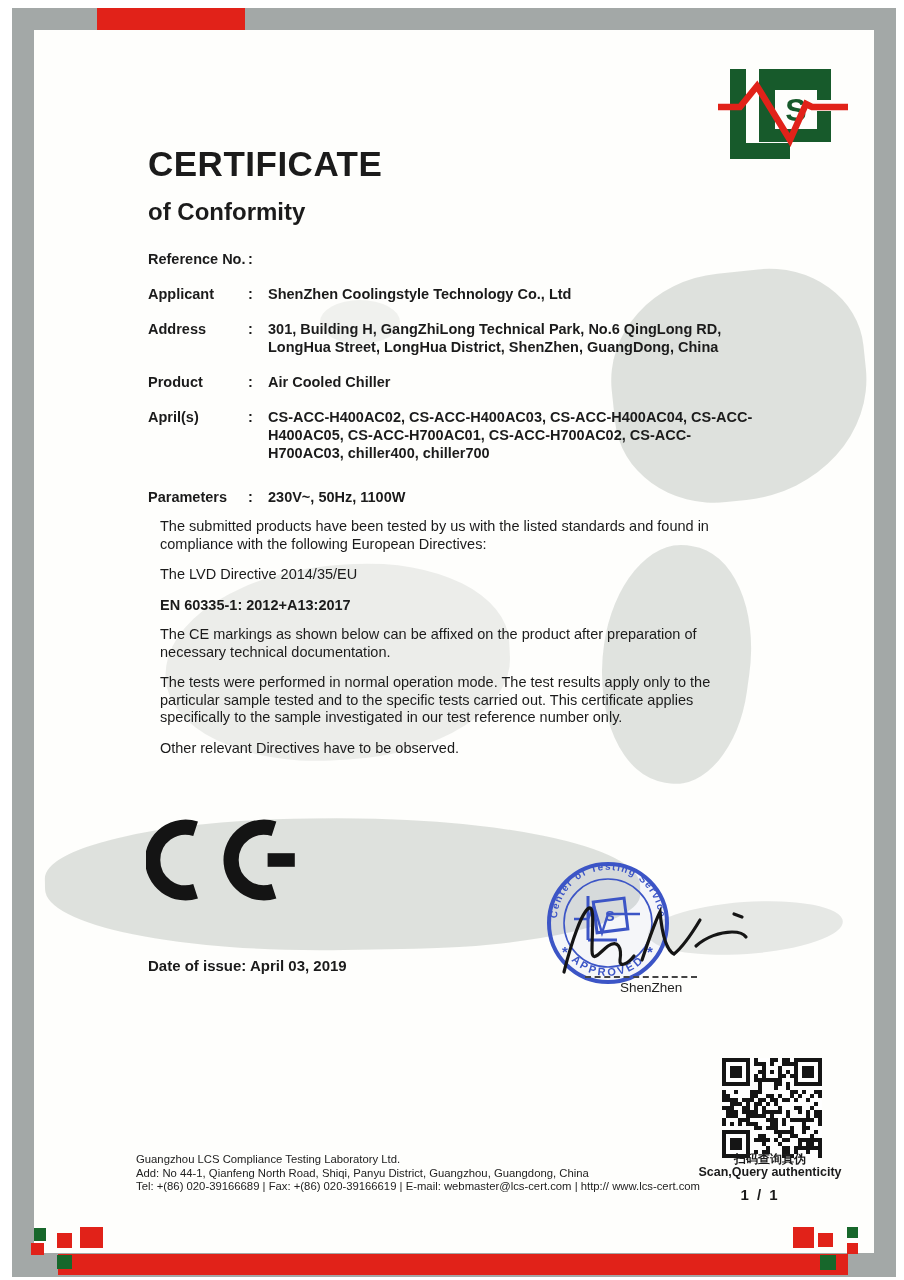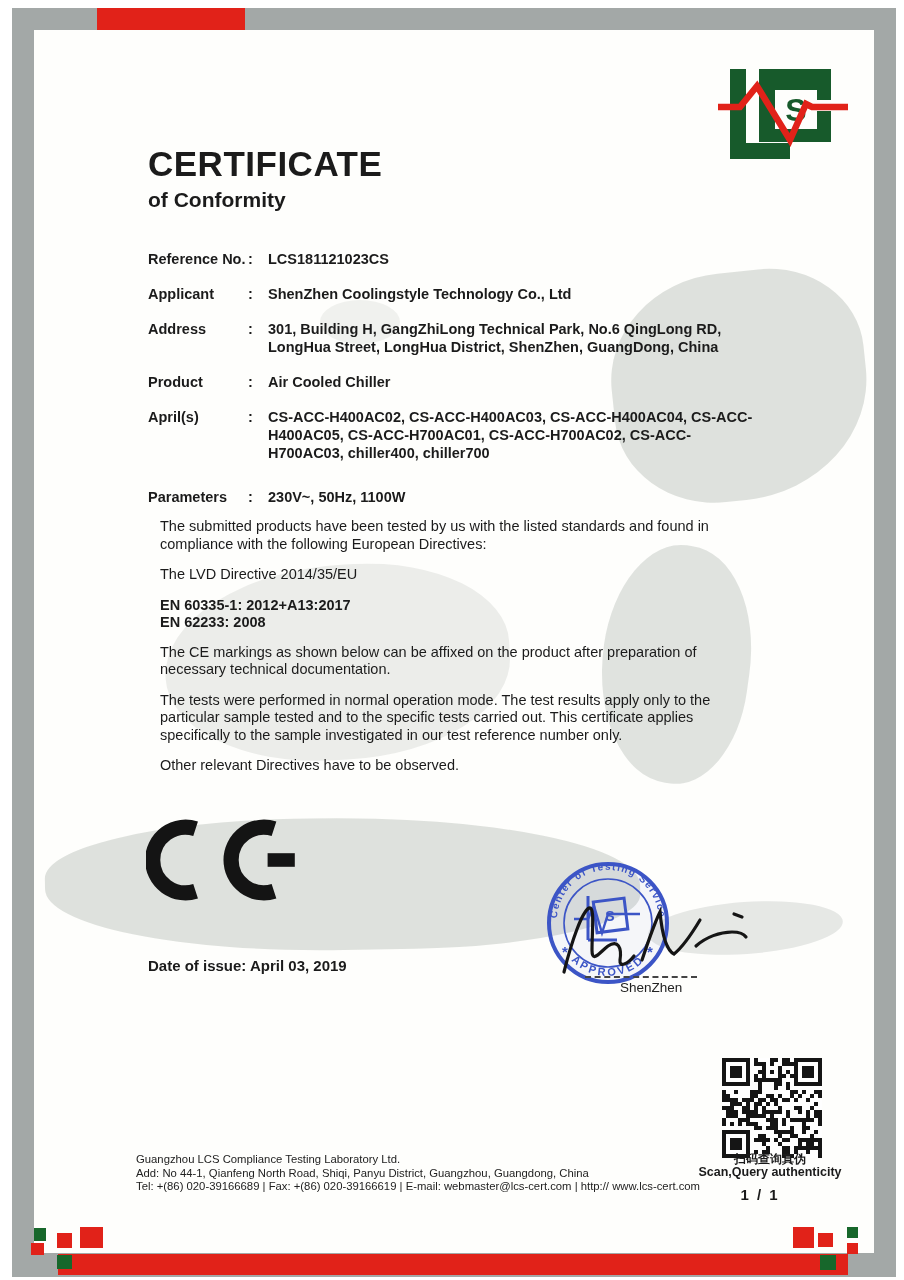--- a/index.html
+++ b/index.html
@@ -13,21 +13,21 @@
   .bar{position:absolute;background:#a3a8a7;z-index:5;}
   .redseg{position:absolute;background:#e12219;z-index:6;}
   .page{position:absolute;left:34px;top:30px;width:840px;height:1224px;background:#fefefc;z-index:1;}
   .wm{position:absolute;background:#d6d9d5;z-index:2;}
   .content{position:absolute;inset:0;z-index:3;}
   .sq{position:absolute;z-index:7;}
   .sq.red{background:#e12219;}
   .sq.green{background:#17672b;}
   
   .title-main{font-size:35px;font-weight:800;letter-spacing:.5px;line-height:38px;}
-  .title-sub{font-size:21px;font-weight:700;line-height:26px;margin-top:4px;}
+  .title-sub{font-size:24px;font-weight:700;line-height:26px;margin-top:16px;}
   .fields{width:612px;}
   .frow{display:flex;margin-bottom:17px;font-weight:700;font-size:14.5px;line-height:18px;}
   .frow .lbl{width:100px;flex:0 0 100px;}
   .frow .colon{width:20px;flex:0 0 20px;text-align:left;}
   .frow .val{flex:1;}
   .frow.gap-lg{margin-bottom:26px;}
   .para{width:582px;font-size:14.5px;line-height:17.5px;}
   .para p{margin:0 0 13px 0;}
   .para .b{font-weight:400;}
   .std{margin:0 0 12px 0;font-weight:700;}
@@ -85,21 +85,20 @@
 
   <div class="abs" style="left:148px;top:145px;">
     <div class="title-main">CERTIFICATE</div>
     <div class="title-sub">of Conformity</div>
   </div>
 
   <div class="abs fields" style="left:148px;top:250px;">
     <div class="frow">
       <span class="lbl">Reference No.</span>
       <span class="colon">:</span>
-      <span class="val">LCS181121023CS</span>
     </div>
     <div class="frow">
       <span class="lbl">Applicant</span>
       <span class="colon">:</span>
       <span class="val">ShenZhen Coolingstyle Technology Co., Ltd</span>
     </div>
     <div class="frow">
       <span class="lbl">Address</span>
       <span class="colon">:</span>
       <span class="val">301, Building H, GangZhiLong Technical Park, No.6 QingLong RD, LongHua Street, LongHua District, ShenZhen, GuangDong, China</span>
@@ -119,21 +118,20 @@
       <span class="colon">:</span>
       <span class="val">230V~, 50Hz, 1100W</span>
     </div>
   </div>
 
   <div class="abs para" style="left:160px;top:518px;">
     <p>The submitted products have been tested by us with the listed standards and found in compliance with the following European Directives:</p>
     <p class="b">The LVD Directive 2014/35/EU</p>
     <div class="std">
       <div>EN 60335-1: 2012+A13:2017</div>
-      <div>EN 62233: 2008</div>
     </div>
     <p>The CE markings as shown below can be affixed on the product after preparation of necessary technical documentation.</p>
     <p>The tests were performed in normal operation mode. The test results apply only to the particular sample tested and to the specific tests carried out. This certificate applies specifically to the sample investigated in our test reference number only.</p>
     <p>Other relevant Directives have to be observed.</p>
   </div>
 
   <div class="abs" style="left:146px;top:810px;">
     <span class="sr">CE</span>
     <svg width="160" height="100" viewBox="0 0 200 100">
       <path d="M 62 11 A 41 41 0 1 0 62 89" fill="none" stroke="#141414" stroke-width="19"></path>

